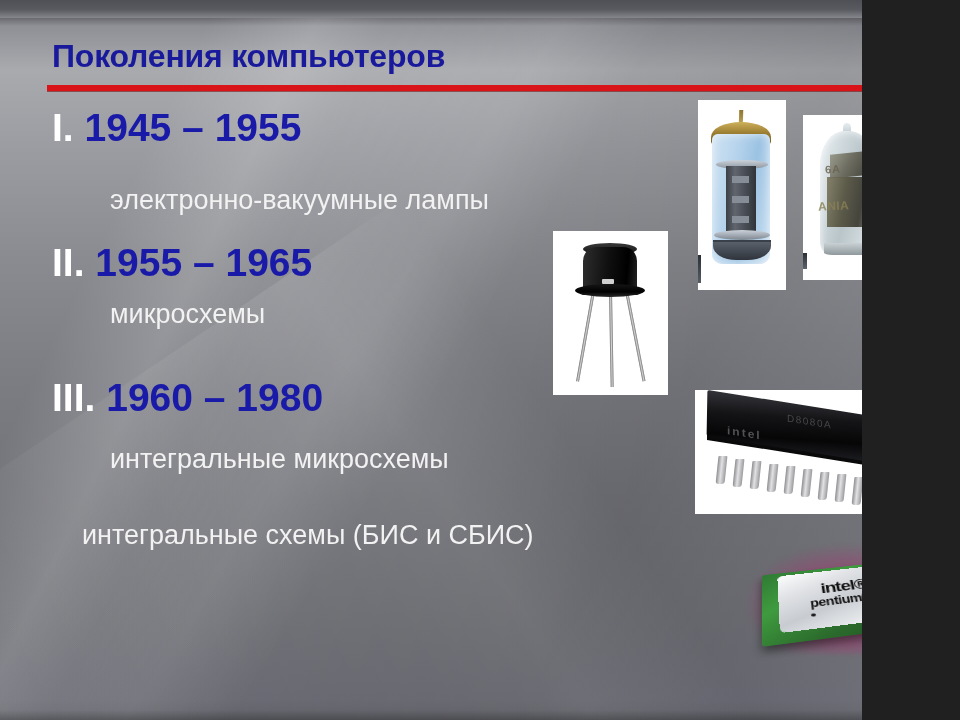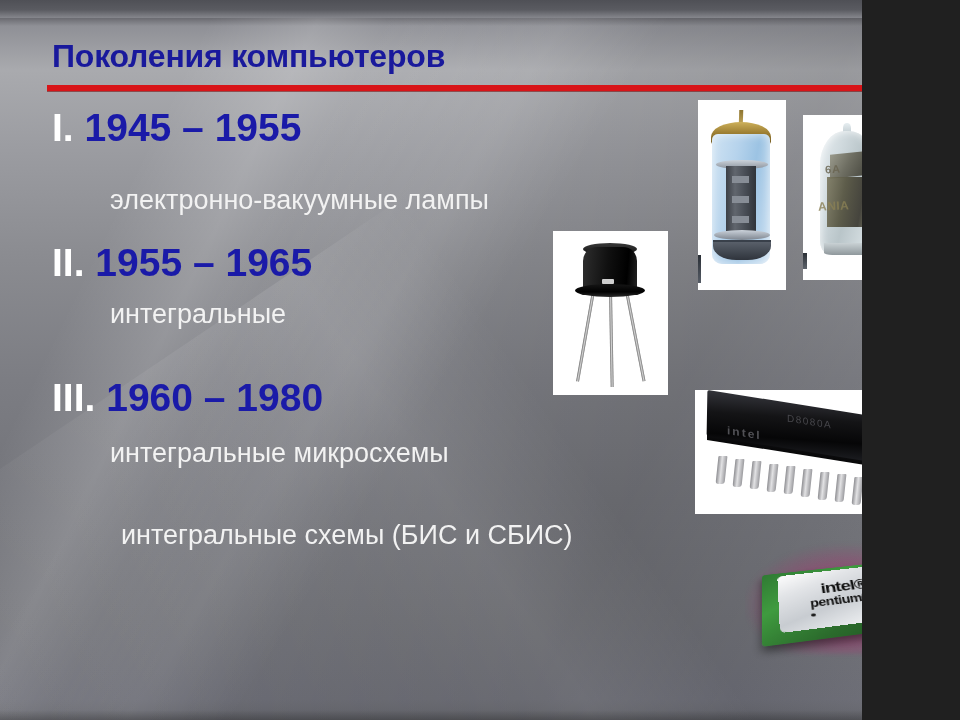--- a/index.html
+++ b/index.html
@@ -119,28 +119,28 @@
   .gen .num { color: #ffffff; }
   .gen .years { color: #1a1aa8; }
   .gen .desc {
     color: #f2f2f2;
     font-size: 27px;
     font-weight: normal;
     line-height: 1.22;
     white-space: nowrap;
   }
   .gen .desc.indent { margin-left: 58px; }
-  .gen .desc.indent2 { margin-left: 69px; }
+  .gen .desc.indent2 { margin-left: 30px; }
 
   #gen-1 { top: 108px; }
   #gen-1 .desc { margin-top: 35px; }
   #gen-2 { top: 243px; }
   #gen-2 .desc { margin-top: 14px; }
   #gen-3 { top: 378px; }
-  #gen-3 .desc { margin-top: 18px; }
+  #gen-3 .desc { margin-top: 24px; }
   #gen-4 { top: 503px; }
   #gen-4 .desc-block { margin-top: 16px; }
 
   
   .photo {
     position: absolute;
     background: #ffffff;
     overflow: hidden;
   }
   .photo .inner { position: absolute; inset: 0; }
@@ -389,21 +389,21 @@
       <span class="years">1945 – 1955</span>
     </div>
     <div class="desc indent">электронно-вакуумные лампы</div>
   </div>
 
   <div class="gen" id="gen-2">
     <div class="head">
       <span class="num">II.</span>
       <span class="years">1955 – 1965</span>
     </div>
-    <div class="desc indent">интегральные</div>
+    <div class="desc indent">микросхемы</div>
   </div>
 
   <div class="gen" id="gen-3">
     <div class="head">
       <span class="num">III.</span>
       <span class="years">1960 – 1980</span>
     </div>
     <div class="desc indent">интегральные микросхемы</div>
   </div>
 

